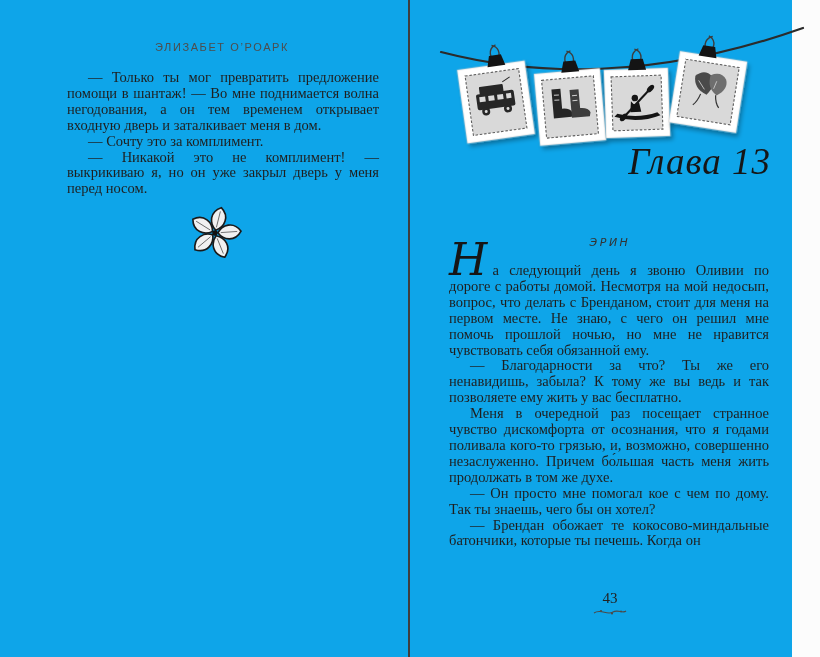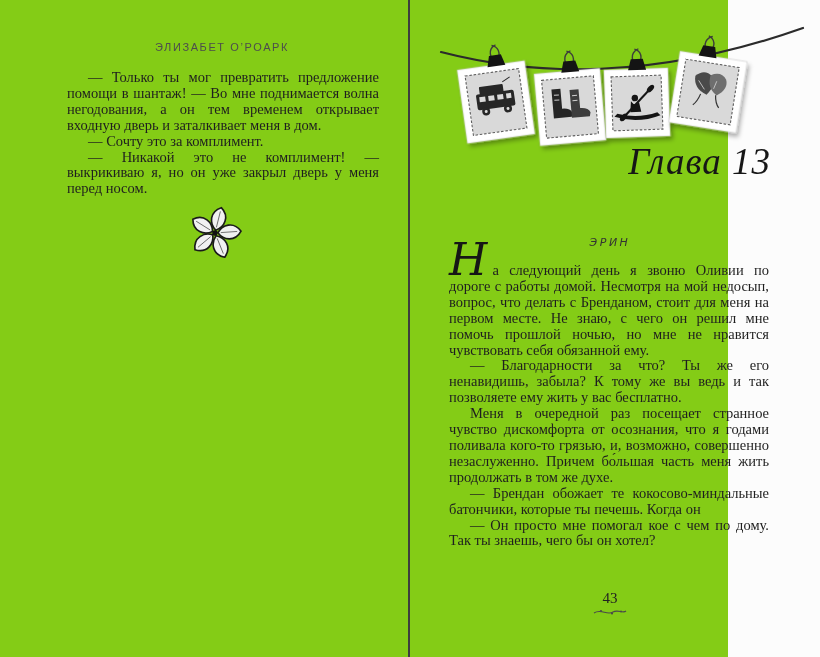--- a/index.html
+++ b/index.html
@@ -1,21 +1,21 @@
 <!DOCTYPE html>
 <html><head>
 <meta charset="utf-8">
 <style>
   html,body { margin:0; padding:0; }
   body {
     width:820px; height:657px; overflow:hidden;
     background:#fcfcfc;
     font-family:"Liberation Serif", serif;
   }
-  .spread { position:relative; width:728px; height:657px; background:#84cc16; }
+  .spread { position:relative; width:792px; height:657px; background:#0ea5e9; }
   .divider { position:absolute; left:408px; top:0; width:1.5px; height:657px; background:#3e3e3e; }
 
   .page { position:absolute; top:0; height:657px; }
   .page-left  { left:0;   width:408px; }
   .page-right { left:409px; width:411px; }
 
   .running-header {
     position:absolute; top:41px; left:66px; width:312px;
     text-align:center;
     font-family:"Liberation Sans", sans-serif;
@@ -180,22 +180,22 @@
       </svg>
     </div>
 
     <div class="chapter-title">Глава 13</div>
     <div class="chapter-subtitle">ЭРИН</div>
 
     <div class="body-text right-body">
       <p class="first"><span class="dropcap">Н</span><span>а следующий день я звоню Оливии по дороге с работы домой. Несмотря на мой недосып, вопрос, что делать с Бренданом, стоит для меня на первом месте. Не знаю, с чего он решил мне помочь прошлой ночью, но мне не нравится чувствовать себя обязанной ему.</span></p>
       <p>— Благодарности за что? Ты же его ненавидишь, забыла? К тому же вы ведь и так позволяете ему жить у вас бесплатно.</p>
       <p>Меня в очередной раз посещает странное чувство дискомфорта от осознания, что я годами поливала кого-то грязью, и, возможно, совершенно незаслуженно. Причем бо́льшая часть меня жить продолжать в том же духе.</p>
+      <p>— Он просто мне помогал кое с чем по дому. Так ты знаешь, чего бы он хотел?</p>
       <p>— Брендан обожает те кокосово-миндальные батончики, которые ты печешь. Когда он</p>
-      <p>— Он просто мне помогал кое с чем по дому. Так ты знаешь, чего бы он хотел?</p>
     </div>
 
     <div class="folio">
       <div class="pagenum">43</div>
       <svg class="flourish" viewBox="0 0 36 10" width="36" height="10">
         <path d="M2,6 C9,1 15,9 21,5 C26,2 31,7 34,4" stroke="#4a4a4a" stroke-width="1.1" fill="none"></path>
         <circle cx="9" cy="4" r="1.1" fill="#4a4a4a"></circle>
         <circle cx="20" cy="6.5" r="1.1" fill="#4a4a4a"></circle>
         <circle cx="29" cy="4.5" r="0.9" fill="#4a4a4a"></circle>
       </svg>

